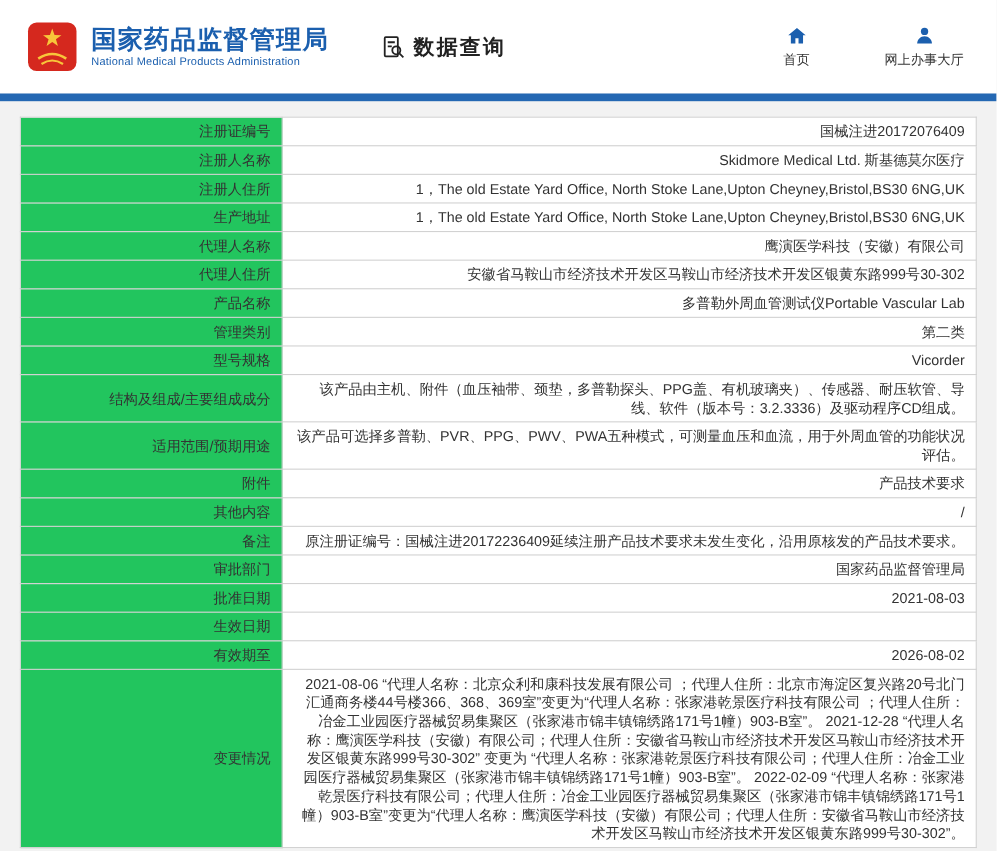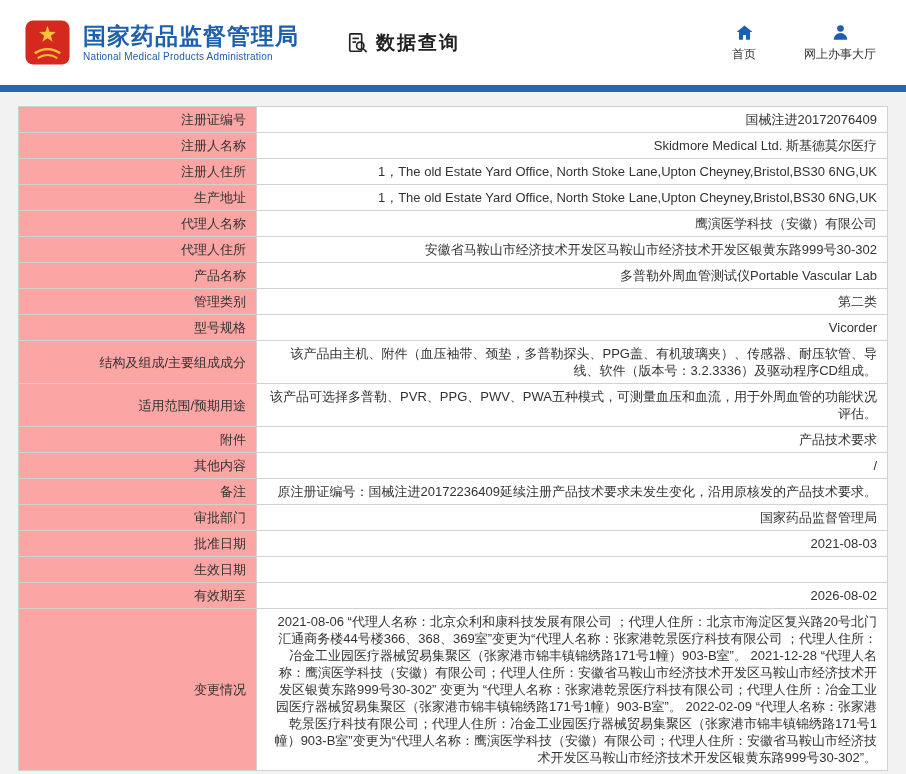--- a/index.html
+++ b/index.html
@@ -23,21 +23,21 @@
     font-size: 23px;
     font-weight: bold;
     color: #1b5fae;
     letter-spacing: 1px;
     line-height: 1.15;
   }
   .brand-en { font-size: 10px; color: #1b5fae; margin-top: 2px; letter-spacing: .2px; }
   .section { display: flex; align-items: center; margin-left: 48px; cursor: pointer; }
   .section-icon { width: 22px; height: 22px; margin-right: 7px; }
   .section-title { font-size: 19px; font-weight: bold; color: #222; letter-spacing: 2px; }
-  .top-nav { margin-left: auto; display: flex; gap: 48px; }
+  .top-nav { margin-left: auto; display: flex; gap: 68px; }
   .nav-item { display: flex; flex-direction: column; align-items: center; cursor: pointer; }
   .nav-icon { width: 19px; height: 19px; }
   .nav-label { font-size: 12px; color: #333; margin-top: 4px; white-space: nowrap; }
   .blue-bar { height: 7px; background: #2468b3; }
   
   .content { padding: 14px 18px 8px 18px; }
   .breadcrumb {
     display: flex;
     align-items: center;
     color: #2066b0;
@@ -56,21 +56,21 @@
     border: 1px solid #d2d2d2;
     font-size: 13px;
     line-height: 17px;
     padding: 4px 10px;
     height: 25px;
     vertical-align: middle;
     word-break: break-word;
   }
   td.label-cell {
     width: 238px;
-    background: #fca5a5;
+    background: #22c55e;
     text-align: right;
     color: #333;
   }
   td.value-cell { text-align: right; color: #333; background: #fff; }
 </style>
 </head>
 <body>
 
 <div class="header">
   <span class="logo">

